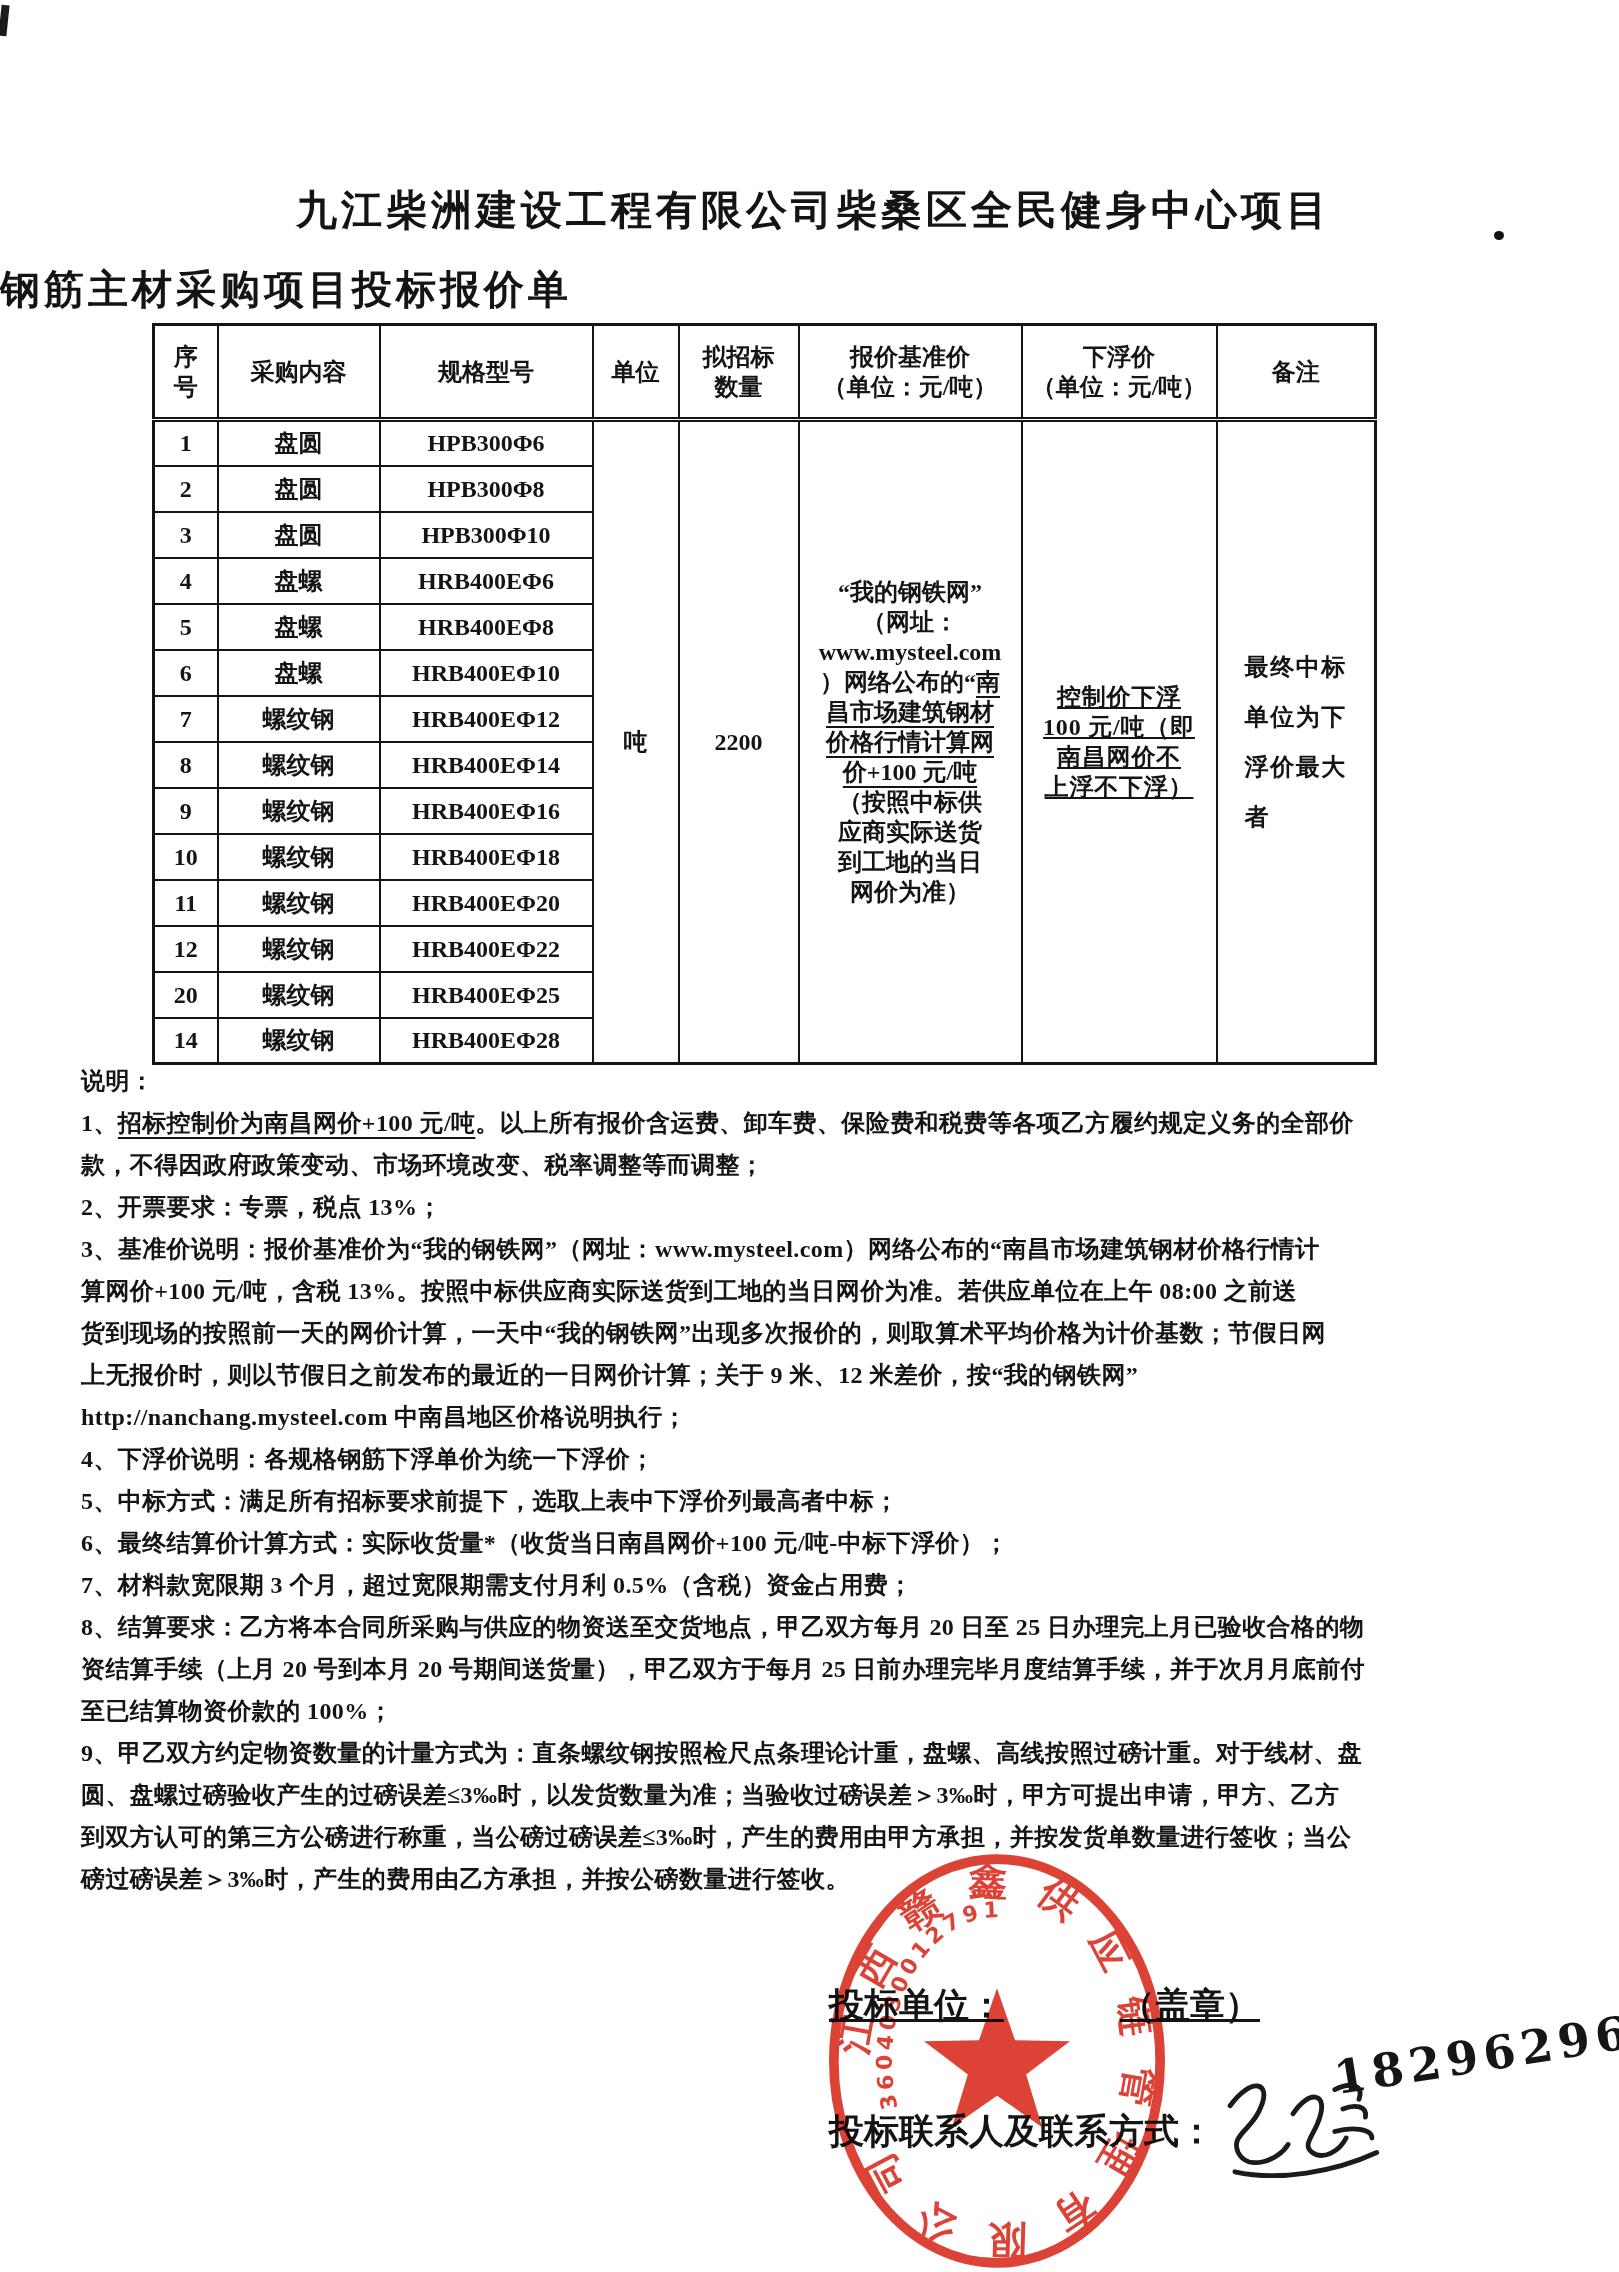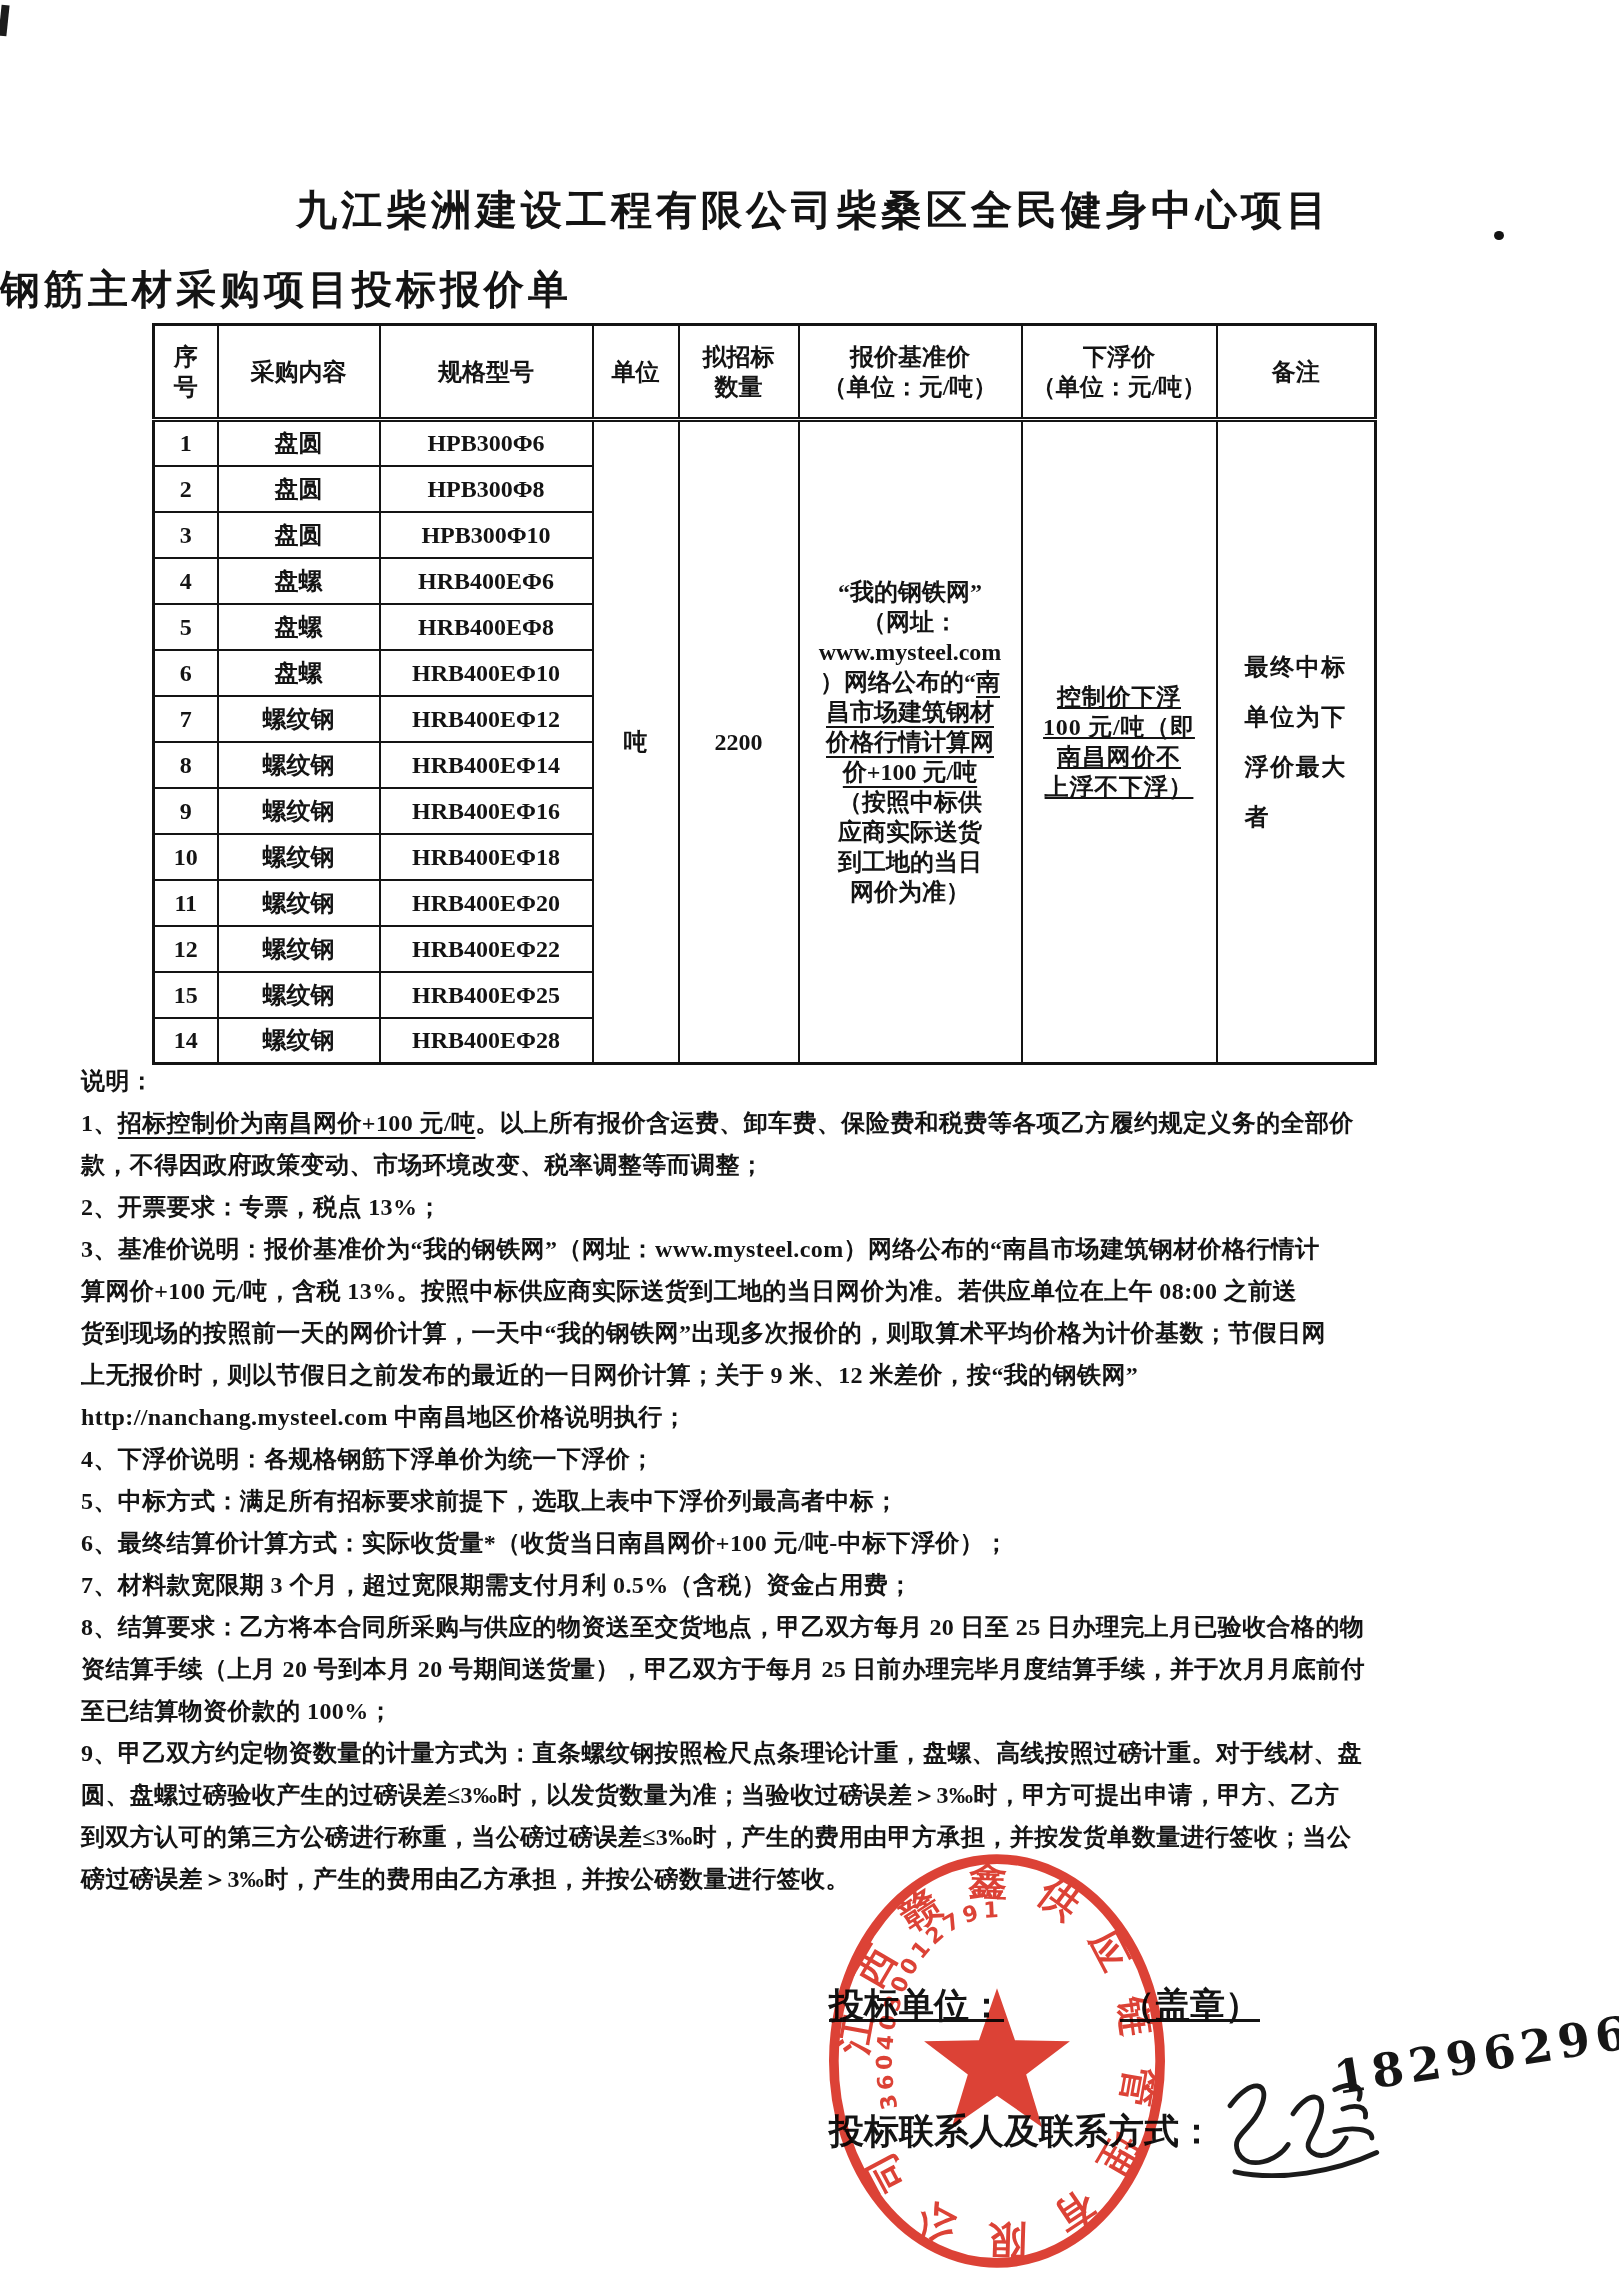--- a/index.html
+++ b/index.html
@@ -146,21 +146,21 @@
           <td>11</td>
           <td>螺纹钢</td>
           <td>HRB400EΦ20</td>
         </tr>
         <tr>
           <td>12</td>
           <td>螺纹钢</td>
           <td>HRB400EΦ22</td>
         </tr>
         <tr>
-          <td>15</td>
+          <td>20</td>
           <td>螺纹钢</td>
           <td>HRB400EΦ25</td>
         </tr>
         <tr>
           <td>14</td>
           <td>螺纹钢</td>
           <td>HRB400EΦ28</td>
         </tr>
       </tbody>
   </table>

